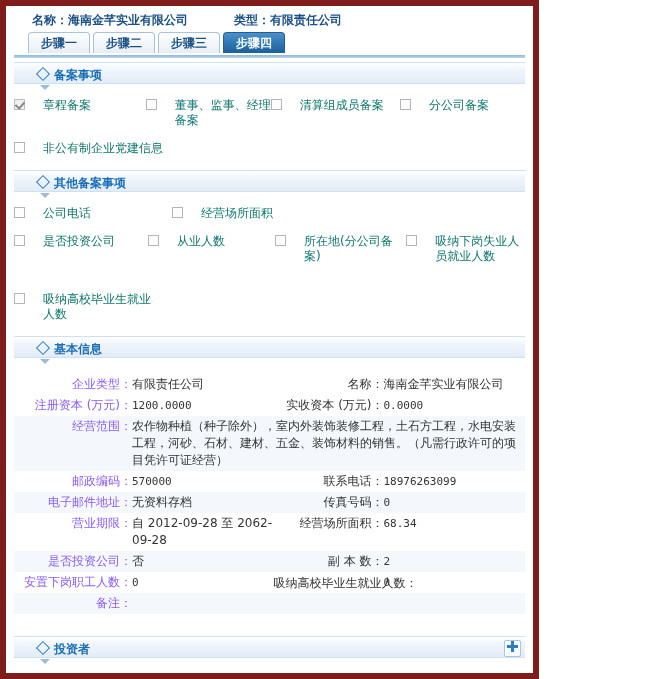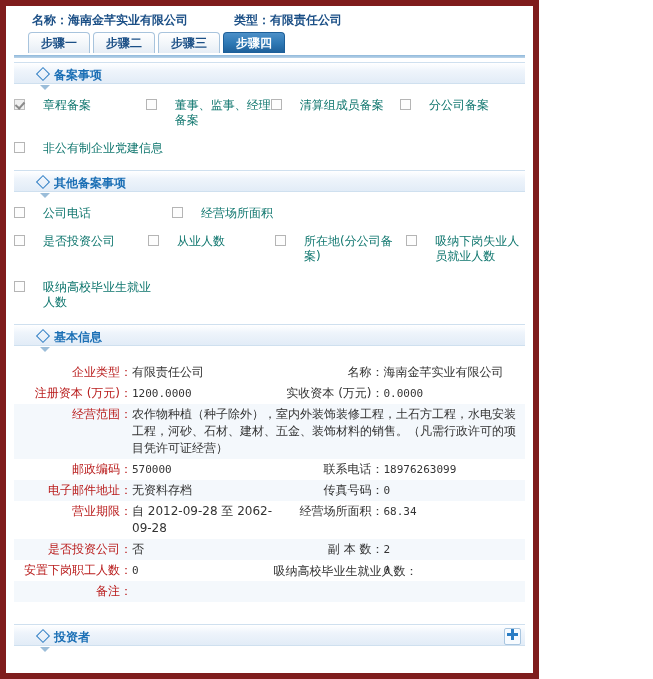--- a/index.html
+++ b/index.html
@@ -173,21 +173,21 @@
   }
   table.info tr.alt{background:#f4f8fc;}
   table.info td{
     padding:2px 0;
     vertical-align:top;
     line-height:17px;
   }
   td.lab{
     width:118px;
     text-align:right;
-    color:#b91c1c;
+    color:#8b5cf6;
     white-space:nowrap;
     padding-right:0;
   }
   td.lab2{
     width:110px;
     text-align:right;
     color:#333;
     white-space:nowrap;
   }
   td.val{
@@ -274,21 +274,21 @@
         </div>
         <div class="cbcell" style="width:155px">
           <span class="cb"></span>
           <span class="cblbl">所在地(分公司备案)</span>
         </div>
         <div class="cbcell" style="width:140px">
           <span class="cb"></span>
           <span class="cblbl" style="max-width:108px">吸纳下岗失业人员就业人数</span>
         </div>
       </div>
-      <div class="cbrow" style="margin-top:16px">
+      <div class="cbrow" style="margin-top:28px">
         <div class="cbcell" style="width:158px">
           <span class="cb"></span>
           <span class="cblbl" style="max-width:108px">吸纳高校毕业生就业人数</span>
         </div>
       </div>
     </div>
 
     <div class="sect">
       <span class="dia"></span><span class="stitle">基本信息</span>
     </div>

